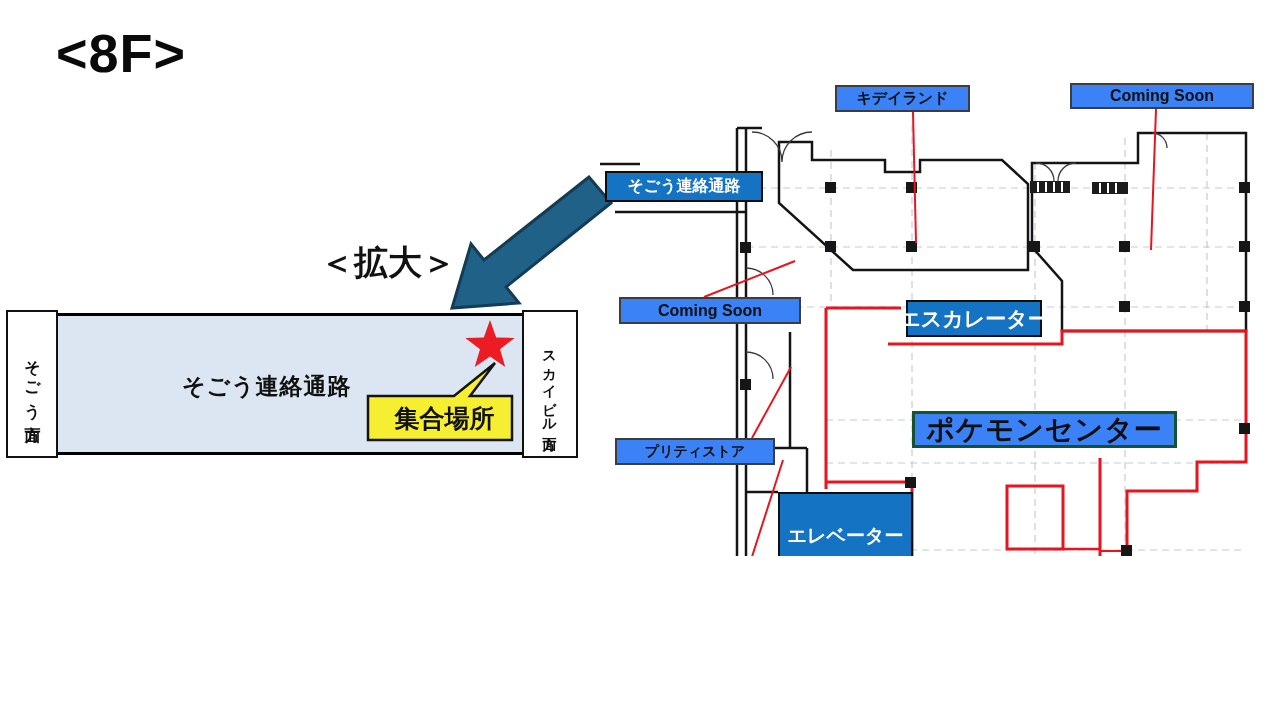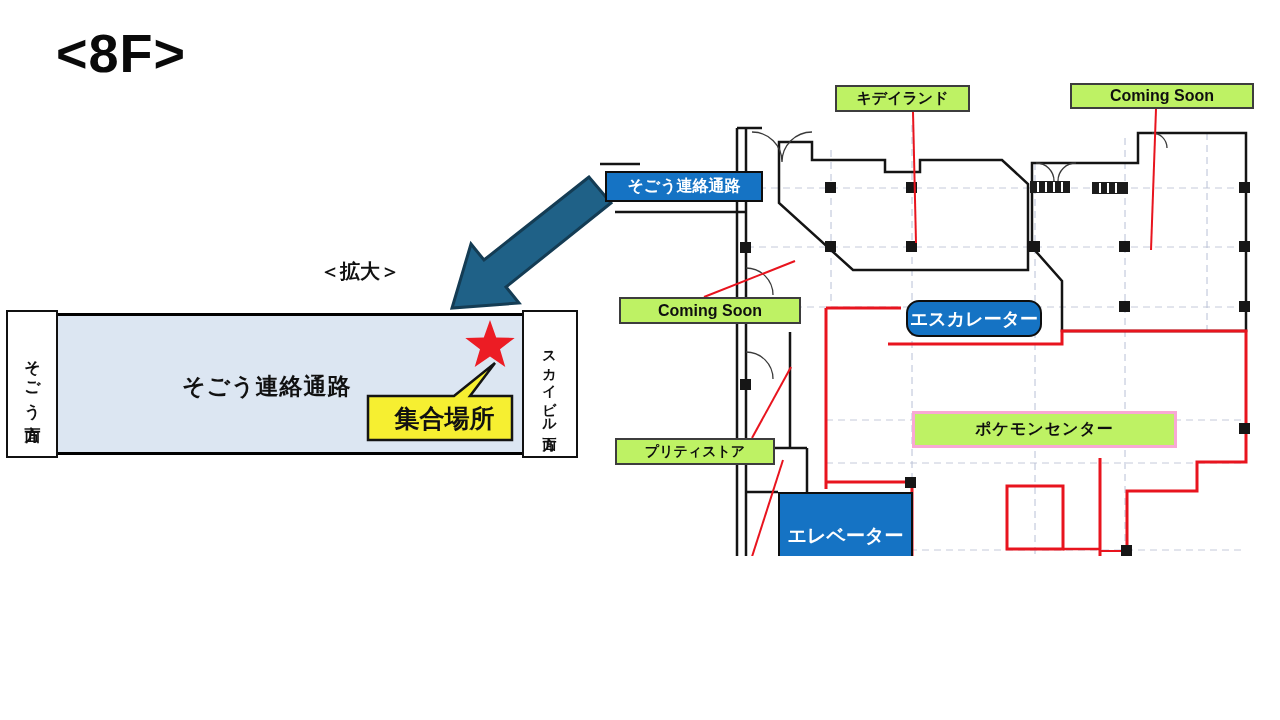--- a/index.html
+++ b/index.html
@@ -1,33 +1,33 @@
 <!DOCTYPE html>
 <html><head>
 <meta charset="utf-8">
 <style>
   html,body{margin:0;padding:0;background:#ffffff;}
   .stage{position:relative;width:1280px;height:556px;overflow:hidden;background:#fff;
          font-family:Liberation Sans, sans-serif;color:#111;}
   .abs{position:absolute;box-sizing:border-box;}
   svg.layer{position:absolute;left:0;top:0;}
   .floor-title{left:56px;top:22px;font-size:54px;font-weight:800;letter-spacing:1px;color:#0a0a0a;}
-  .zoom-note{left:320px;top:258px;font-size:20px;font-weight:800;}
+  .zoom-note{left:320px;top:240px;font-size:34px;font-weight:800;}
   
   .vbox{background:#fff;border:2px solid #111;display:flex;align-items:center;justify-content:center;
         font-weight:700;writing-mode:vertical-rl;text-orientation:upright;letter-spacing:3px;}
   .corridor{background:#dce6f2;border-top:3px solid #000;border-bottom:3px solid #000;}
   .corridor-label{font-size:23px;font-weight:800;letter-spacing:1px;}
   .callout-text{font-size:25px;font-weight:800;display:flex;align-items:center;justify-content:center;padding-left:9px;}
   
-  .wbox{background:#bef264;border:2px solid #3d3d3d;display:flex;align-items:center;justify-content:center;
+  .wbox{background:#3b82f6;border:2px solid #3d3d3d;display:flex;align-items:center;justify-content:center;
         font-weight:700;font-size:15px;color:#0f0f0f;white-space:nowrap;}
   .bbox{background:#1573c4;border:2px solid #0e0e0e;display:flex;align-items:center;justify-content:center;
         font-weight:800;color:#fff;white-space:nowrap;}
-  .pokemon{border:3px solid #f9a8d4;font-size:16px;letter-spacing:1px;font-weight:800;}
+  .pokemon{border:3px solid #14532d;font-size:28px;letter-spacing:1px;font-weight:800;}
 </style>
 </head>
 <body>
 
 <div class="stage">
 
   <svg class="layer" width="1280" height="720" viewBox="0 0 1280 720">
 
     <g fill="none" stroke="#c5cada" stroke-width="1" stroke-dasharray="7 5">
       <path d="M747,188 H1246 M747,247 H1246 M747,307 H1246 M826,420 H1246 M826,463 H1246 M826,550 H1246"></path>
@@ -112,18 +112,18 @@
   <svg class="layer" style="left:0;top:300px;" width="600" height="160" viewBox="0 300 600 160">
     <path d="M368,396 H454 L495,363 L470,396 H512 V440 H368 Z" fill="#f6ef31" stroke="#141414" stroke-width="2.5"></path>
     <polygon points="490,320 496.2,337.5 514.7,338 500,349.2 505.3,367 490,356.5 474.7,367 480,349.2 465.3,338 483.8,337.5" fill="#ec1c24"></polygon>
   </svg>
   <div class="abs callout-text" style="left:370px;top:398px;width:140px;height:40px;">集合場所</div>
 
   <div class="abs wbox" style="left:835px;top:85px;width:135px;height:27px;">キデイランド</div>
   <div class="abs wbox" style="left:1070px;top:83px;width:184px;height:26px;font-size:16px;">Coming Soon</div>
   <div class="abs bbox" style="left:605px;top:171px;width:158px;height:31px;font-size:16px;">そごう連絡通路</div>
   <div class="abs wbox" style="left:619px;top:297px;width:182px;height:27px;font-size:16px;">Coming Soon</div>
-  <div class="abs bbox" style="left:906px;top:300px;width:136px;height:37px;font-size:18px;border-radius:13px;">エスカレーター</div>
+  <div class="abs bbox" style="left:906px;top:300px;width:136px;height:37px;font-size:21px;">エスカレーター</div>
   <div class="abs wbox pokemon" style="left:912px;top:411px;width:265px;height:37px;">ポケモンセンター</div>
   <div class="abs wbox" style="left:615px;top:438px;width:160px;height:27px;font-size:14px;">プリティストア</div>
   <div class="abs bbox" style="left:778px;top:492px;width:135px;height:88px;font-size:19px;">エレベーター</div>
 
 </div>
 
 </body></html>

